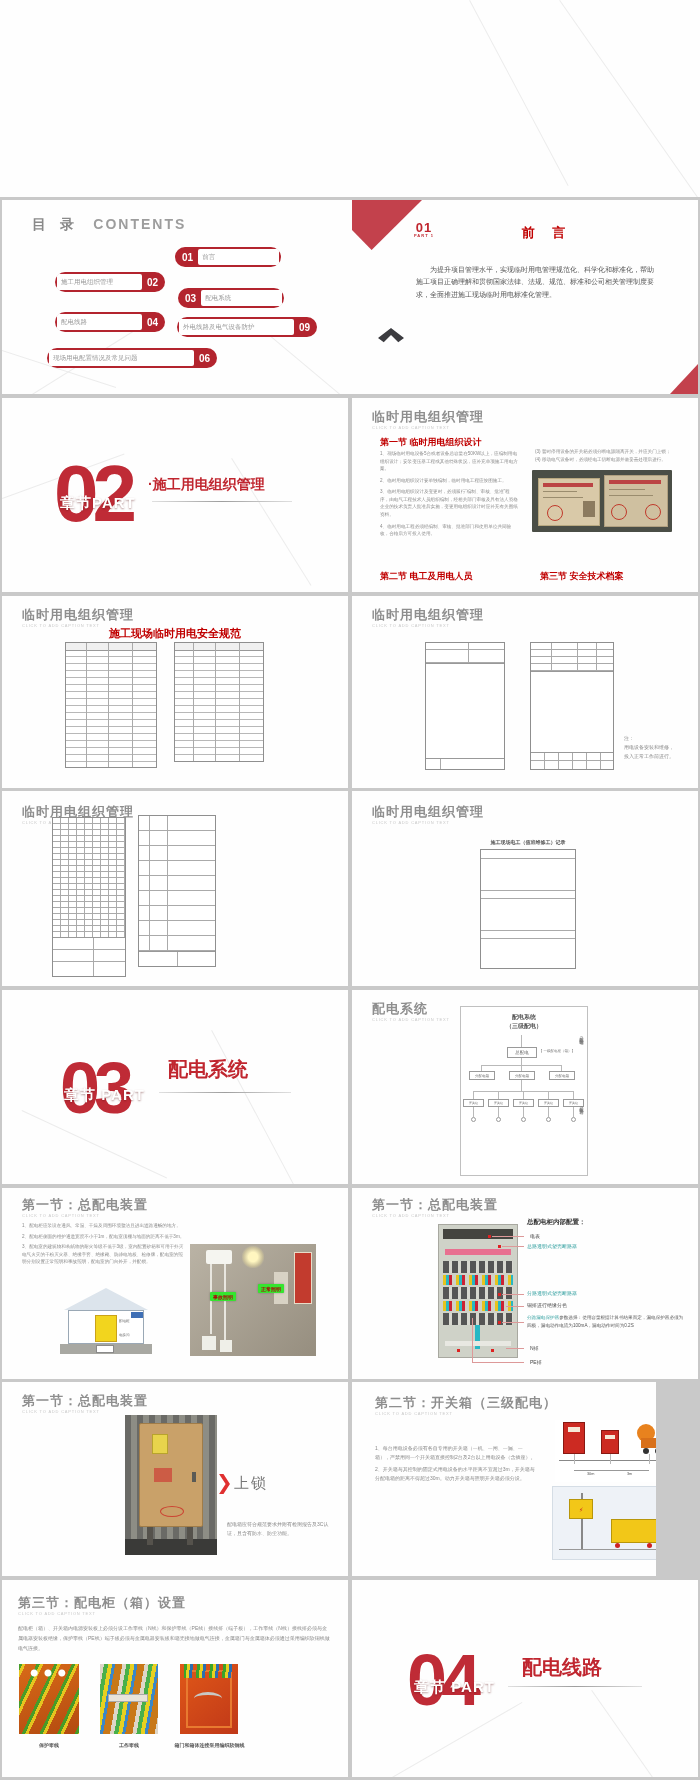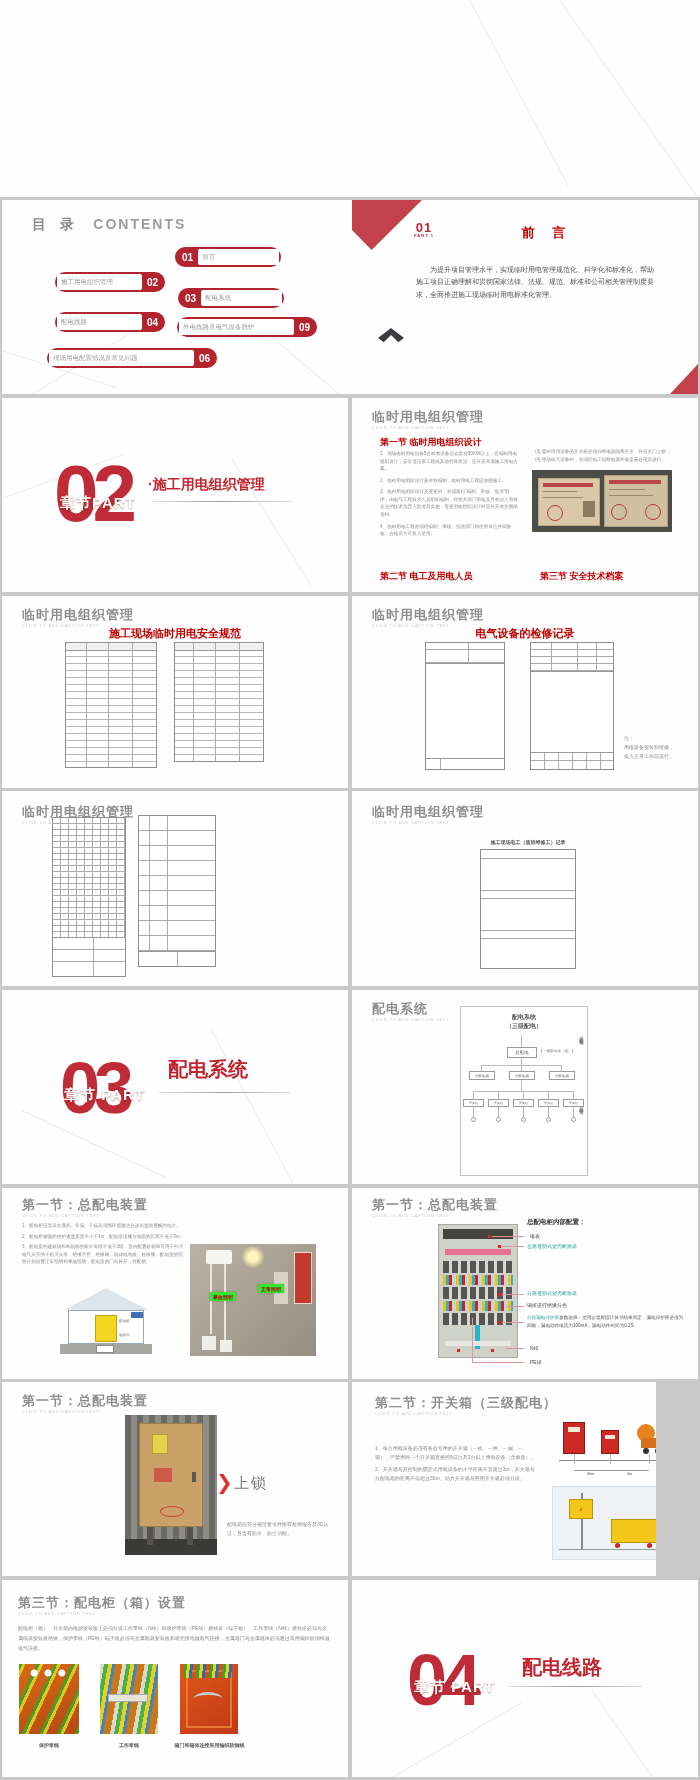--- a/index.html
+++ b/index.html
@@ -154,21 +154,20 @@
     <div class="vline" style="left:18px;"></div>
       <div class="vline" style="left:40px;"></div>
       <div class="vline" style="left:64px;"></div>
     <div style="height:7px;background:#f0f0f0;border-bottom:1px solid #999;"></div>
   </div>
 </section>
 
 <section class="slide" style="left:352px;top:596px;width:346px;height:192px;">
   <div class="abs stitle" style="left:20px;top:10px;">临时用电组织管理</div>
   <div class="abs scap" style="left:20px;top:27px;">CLICK TO ADD CAPTION TEXT</div>
-  <div class="abs centerhead" style="left:0;top:30px;">电气设备的检修记录</div>
   <div class="formbox" style="left:73px;top:46px;width:80px;height:128px;">
     <div style="height:20px;border-bottom:1px solid #999;background-image:repeating-linear-gradient(180deg,transparent 0 6px,#aaa 6px 6.5px);position:relative;">
       <div class="vline" style="left:42px;"></div>
     </div>
     <div class="abs" style="left:0;bottom:0;width:100%;height:10px;border-top:1px solid #999;">
       <div class="vline" style="left:14px;"></div>
     </div>
   </div>
   <div class="formbox" style="left:178px;top:46px;width:84px;height:128px;">
     <div style="height:28px;border-bottom:1px solid #999;background-image:repeating-linear-gradient(180deg,transparent 0 6.5px,#aaa 6.5px 7px);position:relative;">

